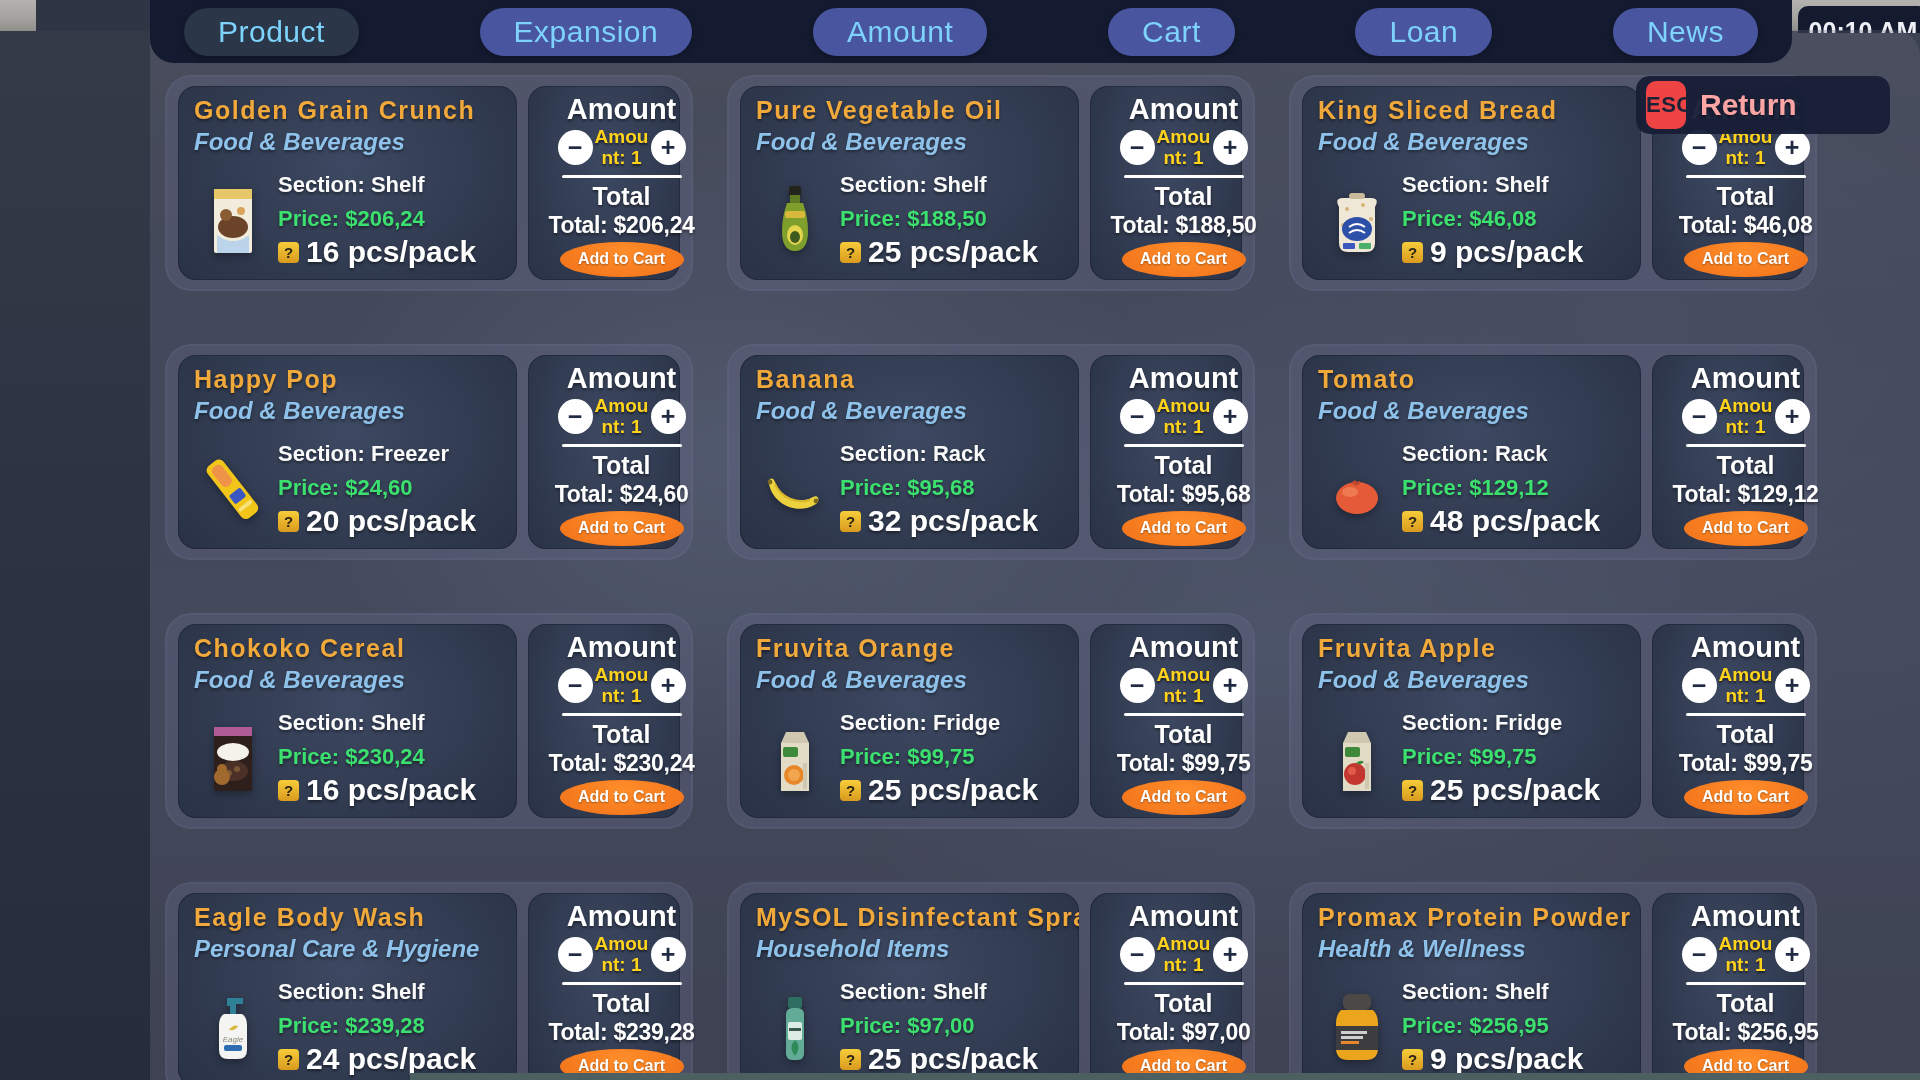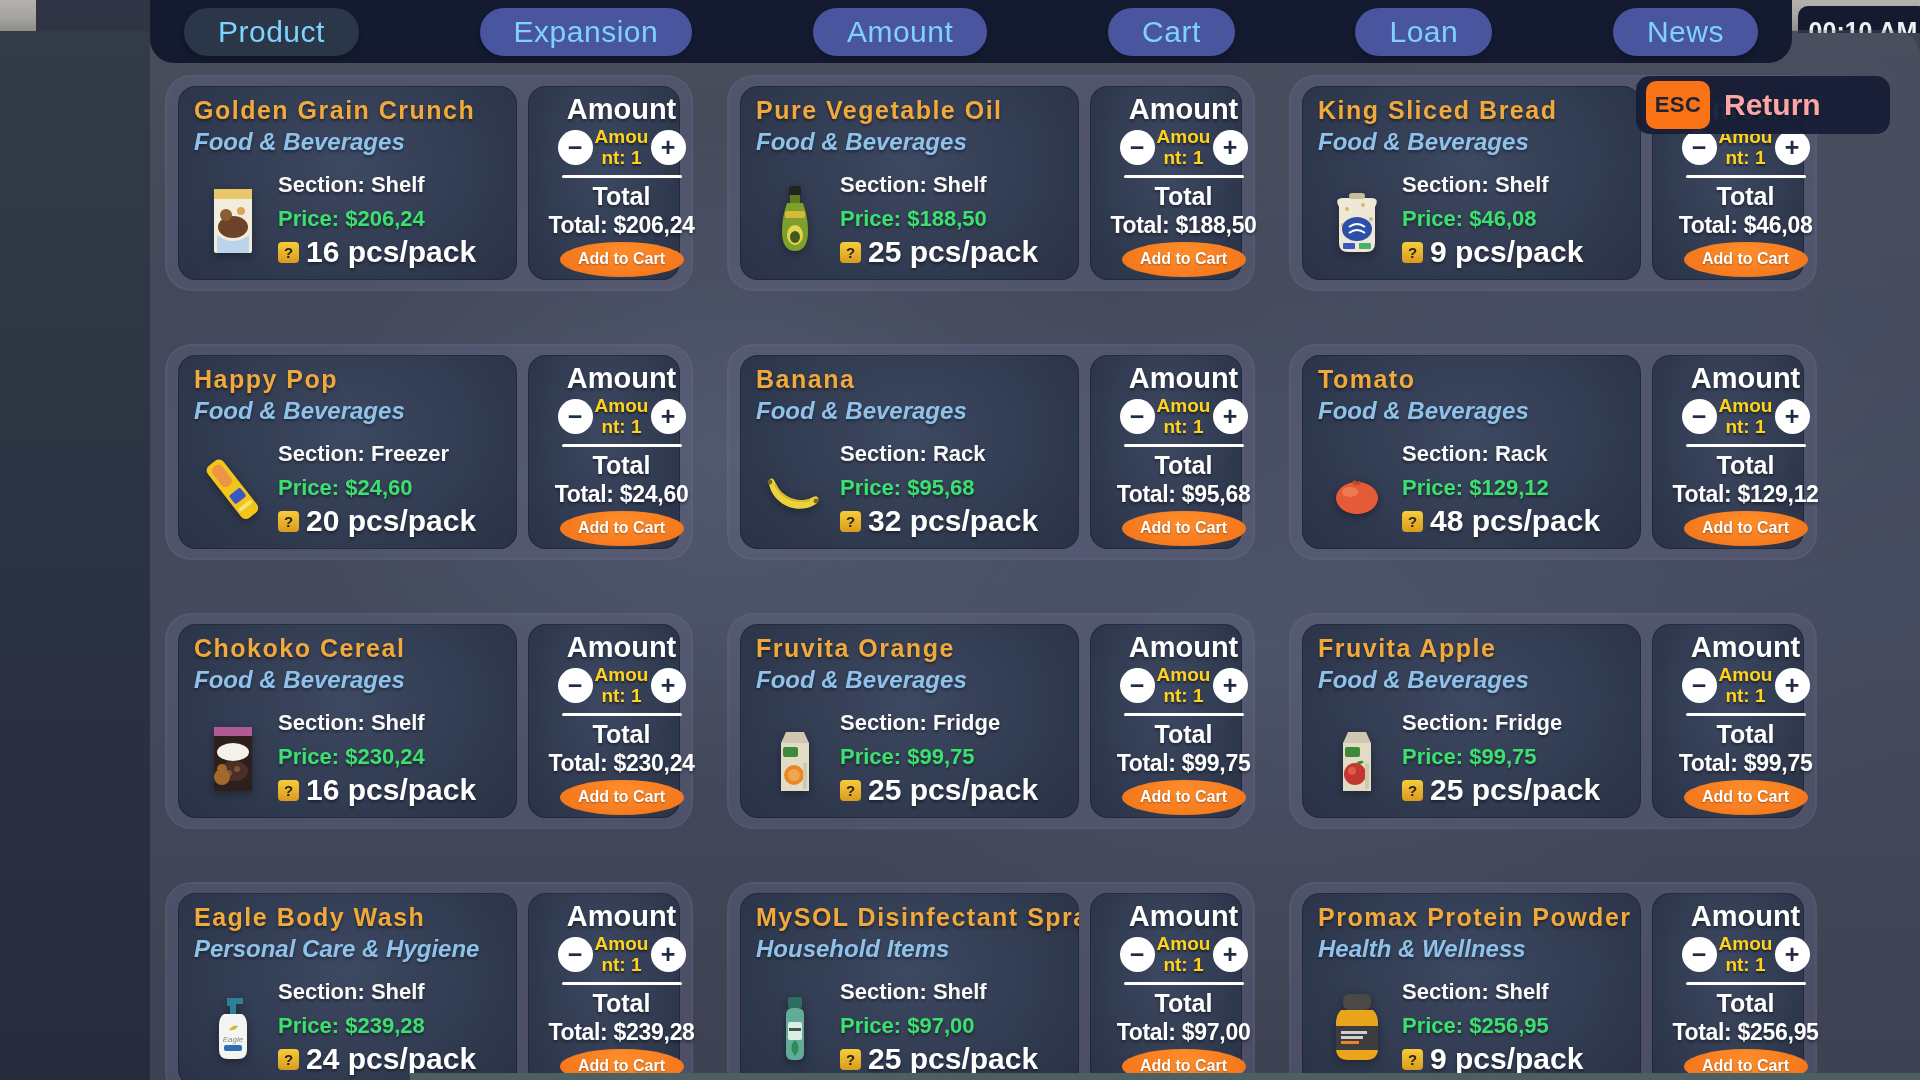--- a/index.html
+++ b/index.html
@@ -36,21 +36,21 @@
     padding:0 34px;box-sizing:border-box;}
   .tab{border:none;cursor:pointer;font-family:inherit;
     font-size:30px;font-weight:400;color:#7dd3fc;letter-spacing:.5px;
     background:#4a55a0;border-radius:26px;padding:6px 34px;line-height:1.2;
     box-shadow:0 3px 6px rgba(0,0,0,.25);}
   .tab.selected{background:#2b3648;}
   
   .return-btn{position:absolute;left:1636px;top:76px;width:254px;height:58px;z-index:40;
     background:rgba(23,30,54,.96);border:none;border-radius:14px;cursor:pointer;
     display:flex;align-items:center;gap:14px;padding:0 0 0 10px;box-sizing:border-box;}
-  .esc-key{width:64px;height:48px;background:#f97316;border-radius:10px;
+  .esc-key{width:40px;height:48px;background:#ef4444;border-radius:10px;
     display:grid;place-items:center;font-size:22px;font-weight:700;color:#1a2238;letter-spacing:.5px;}
   .return-label{font-size:30px;font-weight:700;color:#fca5a5;text-shadow:0 2px 3px rgba(0,0,0,.4);}
   
   .grid{position:absolute;left:150px;top:60px;z-index:10;
     display:grid;grid-template-columns:repeat(3,496px);gap:53px 66px;
     padding:15px 0 0 15px;}
   .card{width:528px;height:216px;border-radius:26px;box-sizing:border-box;
     background:rgba(99,104,134,.35);box-shadow:inset 0 0 0 2px rgba(140,145,175,.10);
     padding:11px 13px;display:flex;gap:11px;}
   .panel{border-radius:18px;

